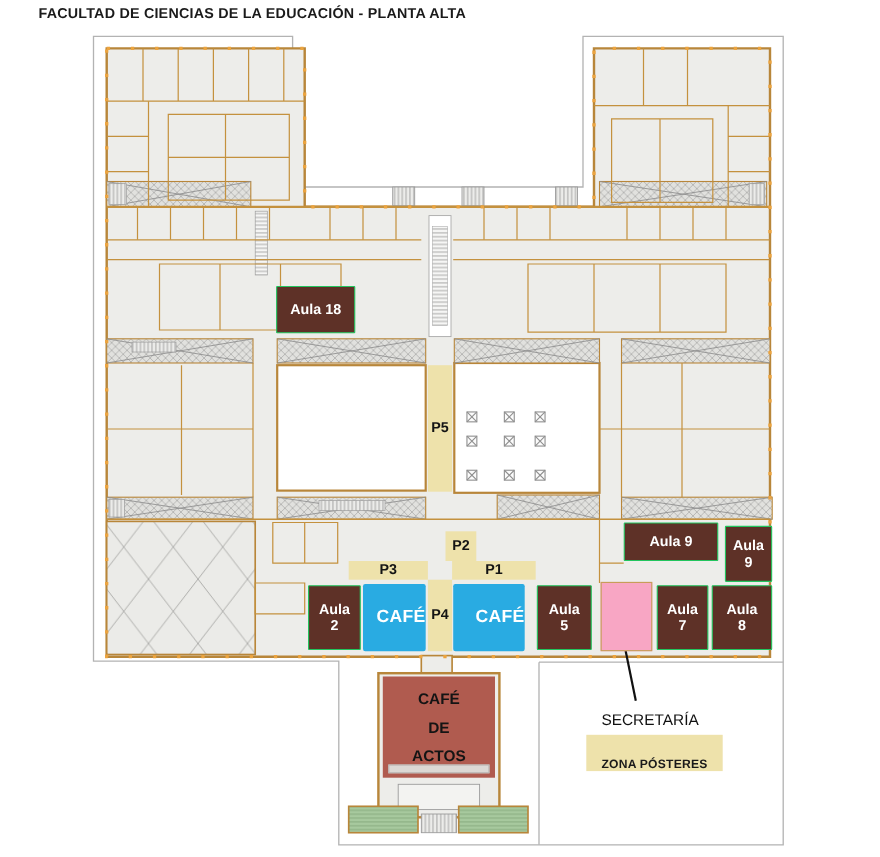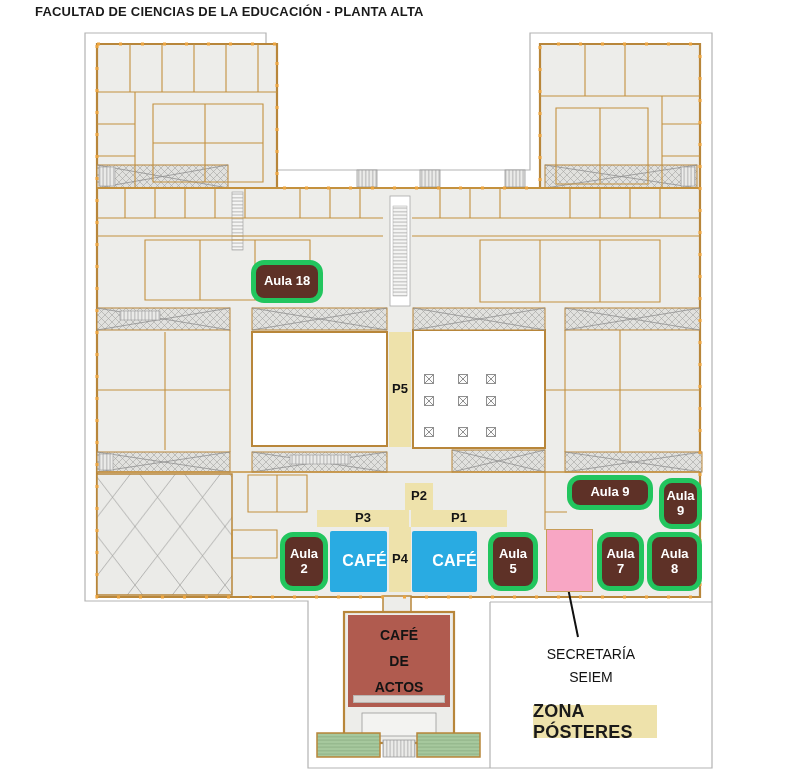--- a/index.html
+++ b/index.html
@@ -12,21 +12,21 @@
     letter-spacing:.2px;color:#1a1a1a;white-space:nowrap;
   }
   .plan{position:absolute;left:0;top:0;width:800px;height:779px;}
   .room{
     position:absolute;display:flex;align-items:center;justify-content:center;
     text-align:center;font-weight:700;box-sizing:border-box;
   }
   .room .rl{white-space:pre-line;line-height:1.15;}
   .brown{
     background:var(--room-brown,#5e3127);color:#ffffff;font-size:13px;
-    border:5px solid #22c55e;border-radius:13px;
+    border:1px solid #22c55e;border-radius:1px;
   }
   .cafe{
     background:var(--cafe-blue,#29abe2);color:#ffffff;font-size:16px;
     border-radius:2px;letter-spacing:.3px;justify-content:flex-end;
   }
   .pink{
     background:var(--secretaria-pink,#f8a6c4);
     border:1px solid #c79d58;
   }
   .beige{
@@ -38,23 +38,23 @@
   .salon .rl{line-height:26px;}
   .salon::after{
     content:"";position:absolute;left:5px;right:5px;bottom:4px;height:6px;
     background:#dcd8d4;border:1px solid #b9b5b1;
   }
   .sec-label{
     position:absolute;left:516px;top:643px;width:150px;text-align:center;
     font-weight:400;font-size:14px;line-height:23px;color:#111;white-space:pre-line;
   }
   .legend-box{
-    position:absolute;left:533px;top:705px;width:124px;height:33px;
-    background:var(--poster-beige,#eee2ab);display:flex;align-items:center;justify-content:center;
-    font-weight:700;font-size:18px;color:#1a1a1a;letter-spacing:.2px;
+    position:absolute;left:533px;top:668px;width:124px;height:33px;
+    background:var(--poster-beige,#eee2ab);display:flex;align-items:flex-end;justify-content:center;
+    font-weight:700;font-size:11px;color:#1a1a1a;letter-spacing:.2px;
   }
 </style>
 </head>
 <body>
 
 <div class="page">
 
   <div class="title">FACULTAD DE CIENCIAS DE LA EDUCACIÓN - PLANTA ALTA</div>
 
   <svg class="plan" viewBox="0 0 800 779" xmlns="http://www.w3.org/2000/svg">
@@ -186,24 +186,24 @@
       <polygon points="566,572 573.5,588 560.5,590" fill="#111111"></polygon>
     </g>
   </svg>
 
   <div class="room beige" style="left:389px;top:332px;width:22px;height:115px">
     <span class="rl">P5</span>
   </div>
   <div class="room beige" style="left:405px;top:483px;width:28px;height:27px">
     <span class="rl">P2</span>
   </div>
-  <div class="room beige" style="left:317px;top:510px;width:92px;height:17px">
+  <div class="room beige" style="left:317px;top:510px;width:72px;height:17px">
     <span class="rl">P3</span>
   </div>
-  <div class="room beige" style="left:411px;top:510px;width:96px;height:17px">
+  <div class="room beige" style="left:411px;top:510px;width:76px;height:17px">
     <span class="rl">P1</span>
   </div>
   <div class="room beige" style="left:389px;top:527px;width:22px;height:65px">
     <span class="rl">P4</span>
   </div>
 
   <div class="room brown" style="left:251px;top:260px;width:72px;height:43px">
     <span class="rl">Aula 18</span>
   </div>
   <div class="room brown" style="left:567px;top:475px;width:86px;height:35px">

